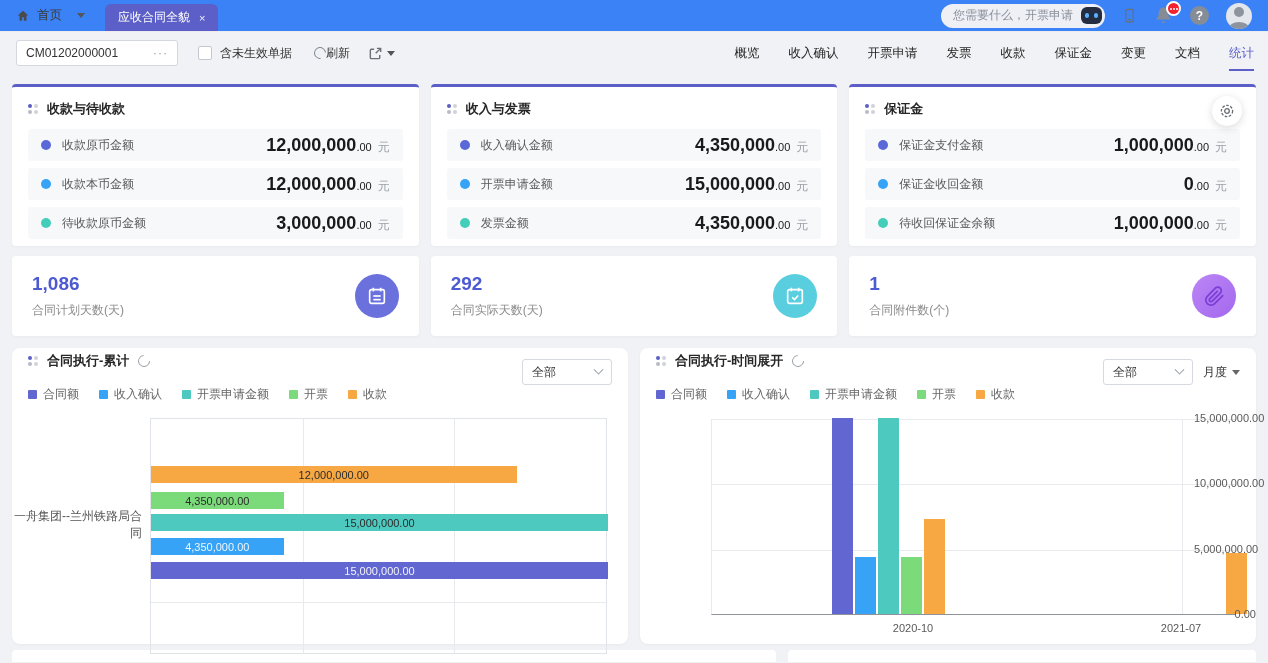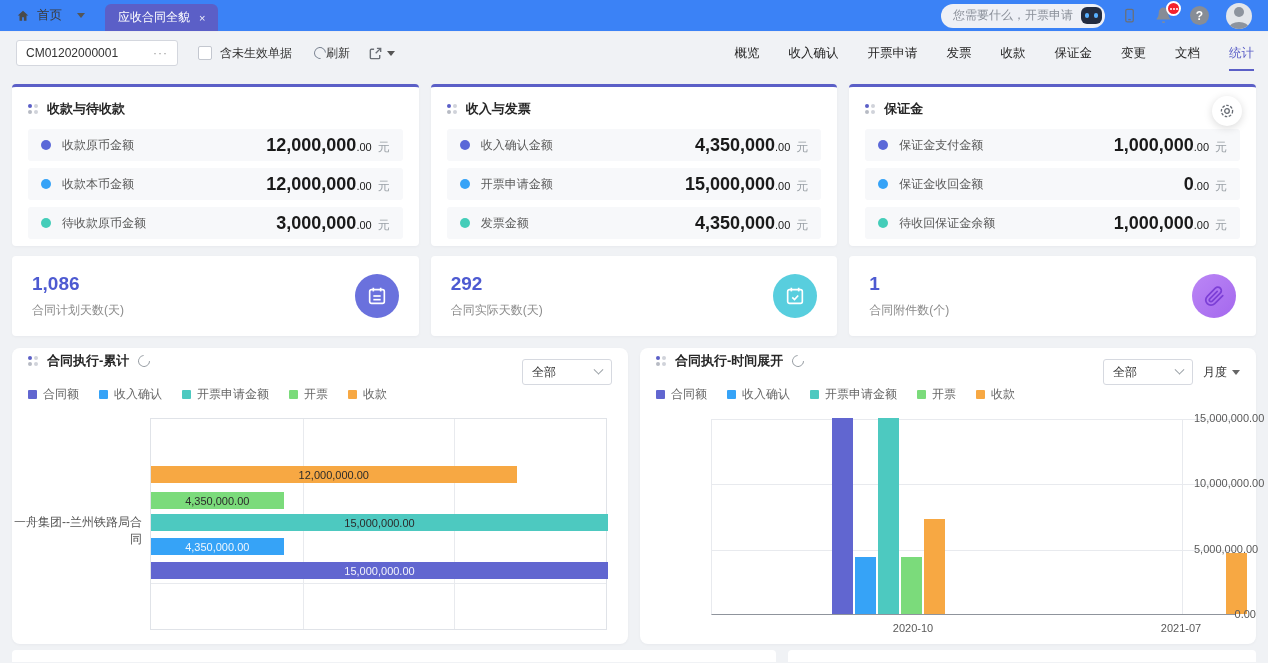--- a/index.html
+++ b/index.html
@@ -72,22 +72,22 @@
   .chart-card{ flex:1; height:296px; background:#fff; border-radius:8px; padding:0 16px; position:relative; box-shadow:0 1px 3px rgba(31,35,41,.04); }
   .chart-tools{ position:absolute; top:11px; right:16px; display:flex; align-items:center; gap:10px; }
   .select{ width:90px; height:26px; background:#fff; border:1px solid #d6d9e0; border-radius:3px; display:flex; align-items:center; justify-content:space-between; padding:0 9px; cursor:pointer; color:#333; }
   .chevron{ width:7px; height:7px; border-right:1.4px solid #9aa0a6; border-bottom:1.4px solid #9aa0a6; transform:rotate(45deg) translate(-2px,-2px); }
   .period{ display:flex; align-items:center; gap:5px; cursor:pointer; color:#333; }
   .legend{ margin-top:12px; display:flex; gap:20px; }
   .legend-item{ display:flex; align-items:center; gap:6px; cursor:pointer; }
   .legend-sq{ width:9px; height:9px; border-radius:1px; }
   .legend-label{ color:#666; }
 
-  .plot-h{ position:absolute; left:138px; top:70px; width:457px; height:212px; border:1px solid #e0e3e8; }
-  .cat-label{ position:absolute; left:0; top:166px; width:130px; text-align:right; color:#555; }
+  .plot-h{ position:absolute; left:138px; top:70px; width:457px; height:236px; border:1px solid #e0e3e8; }
+  .cat-label{ position:absolute; left:0; top:160px; width:130px; text-align:right; color:#555; }
   .vline{ position:absolute; top:0; bottom:0; border-left:1px solid #e8eaee; }
   .hline{ position:absolute; left:0; right:0; border-top:1px solid #e8eaee; }
   .hbar{ position:absolute; left:0; height:17px; display:flex; align-items:center; justify-content:center; font-size:11px; }
   .plot-v{ position:absolute; left:71px; top:71px; width:525px; height:196px; border-bottom:1px solid #8f949c; border-left:1px solid #e8eaee; }
   .vbar{ position:absolute; bottom:0; width:21px; }
   .ytick{ position:absolute; right:0; width:62px; text-align:right; font-size:11px; color:#595959; }
   .xtick{ position:absolute; width:90px; text-align:center; font-size:11px; color:#595959; }
 
   .bottom-row{ display:flex; gap:12px; margin-top:6px; }
   .partial-card{ height:12px; background:#fff; border-radius:4px 4px 0 0; }

